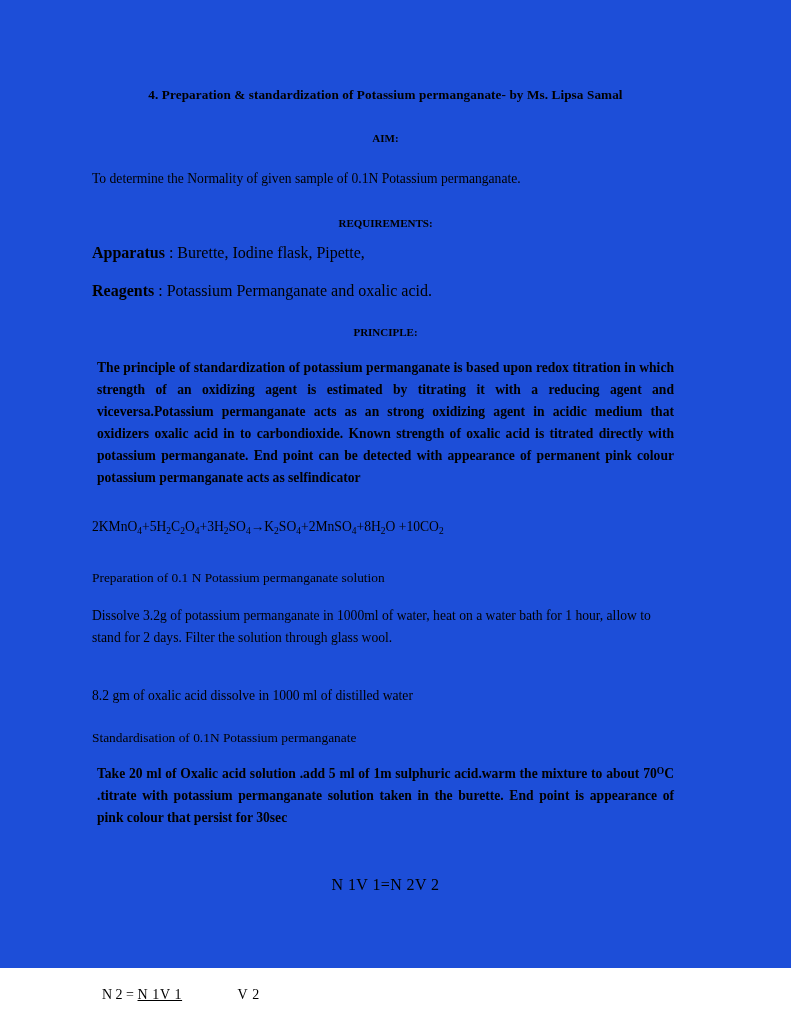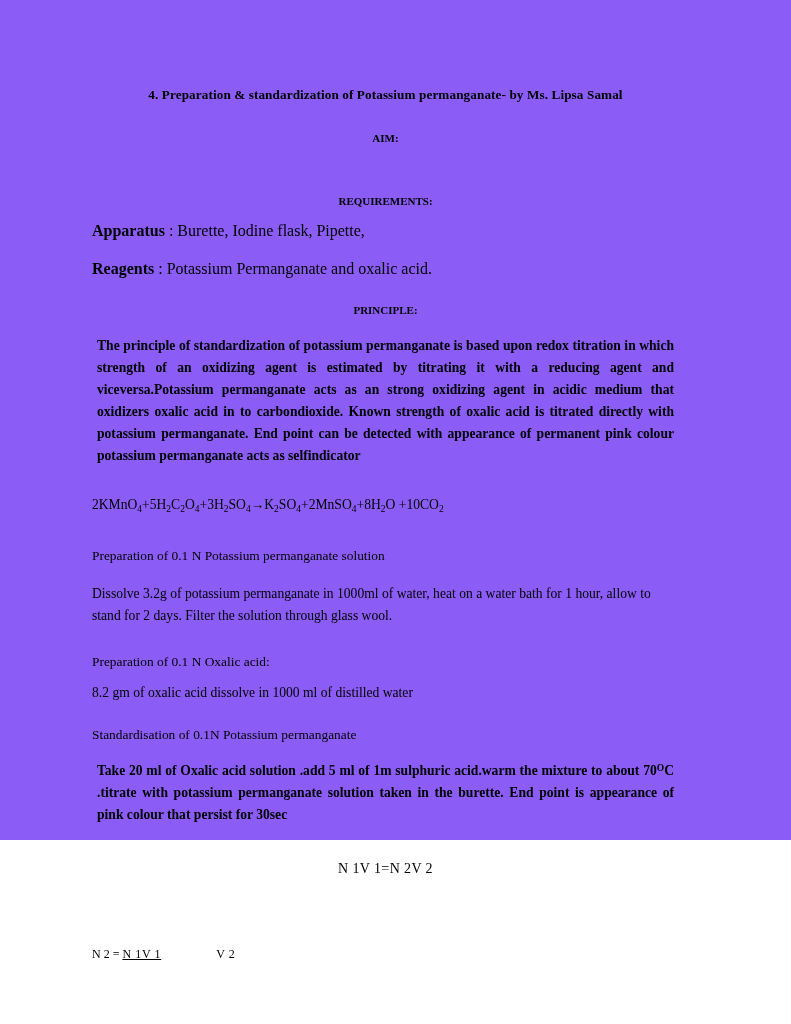--- a/index.html
+++ b/index.html
@@ -9,22 +9,22 @@
   }
   body {
     width: 791px;
     height: 1024px;
     font-family: "Liberation Serif", serif;
     color: #000000;
   }
   .page {
     position: relative;
     width: 791px;
-    height: 840px;
-    background: #8b5cf6;
+    height: 968px;
+    background: #1d4ed8;
     box-sizing: border-box;
     padding: 86px 112px 40px 92px;
   }
   .doc-title {
     font-size: 13.2px;
     font-weight: bold;
     text-align: center;
     letter-spacing: 0.1px;
     margin: 0 0 28px 0;
     line-height: 1.3;
@@ -75,29 +75,29 @@
   .equation {
     font-size: 13.6px;
     line-height: 1.6;
     margin: 0;
   }
   .equation sub {
     font-size: 9.5px;
     vertical-align: -0.28em;
   }
   .formula-center {
-    font-size: 14px;
+    font-size: 16px;
     text-align: center;
-    margin: 0;
+    margin: 12px;
     letter-spacing: 0.4px;
   }
   .nv-block {
-    font-size: 12px;
+    font-size: 14px;
     line-height: 1.9;
-    margin: 0;
+    margin: 10px;
   }
   .nv-frac-top {
     text-decoration: underline;
     letter-spacing: 0.6px;
   }
   .nv-frac-bottom {
     display: inline-block;
     margin-left: 52px;
     letter-spacing: 0.6px;
   }
@@ -108,20 +108,21 @@
 </style>
 </head>
 <body>
 
 <div class="page">
 
   <div class="doc-title">4. Preparation &amp; standardization of Potassium permanganate- by Ms. Lipsa Samal</div>
 
   <div class="heading">AIM:</div>
   <div class="gap-22"></div>
+  <div class="para-left">To determine the Normality of given sample of 0.1N Potassium permanganate.</div>
   <div class="gap-26"></div>
 
   <div class="heading">REQUIREMENTS:</div>
   <div class="gap-10"></div>
   <div class="label-run">
     <b>Apparatus</b><span> : Burette, Iodine flask, Pipette,</span>
   </div>
   <div class="gap-14"></div>
   <div class="label-run">
     <b>Reagents</b><span> : Potassium Permanganate and oxalic acid.</span>
@@ -136,21 +137,20 @@
     <span>2KMnO</span><sub>4</sub><span>+5H</span><sub>2</sub><span>C</span><sub>2</sub><span>O</span><sub>4</sub><span>+3H</span><sub>2</sub><span>SO</span><sub>4</sub><span>→</span><span>K</span><sub>2</sub><span>SO</span><sub>4</sub><span>+2MnSO</span><sub>4</sub><span>+8H</span><sub>2</sub><span>O +10CO</span><sub>2</sub>
   </div>
   <div class="gap-22"></div>
 
   <div class="gap-8"></div>
   <div class="sub-heading">Preparation of 0.1 N Potassium permanganate solution</div>
   <div class="gap-18"></div>
   <div class="para-left">Dissolve 3.2g of potassium permanganate in 1000ml of water, heat on a water bath for 1 hour, allow to stand for 2 days. Filter the solution through glass wool.</div>
   <div class="gap-26"></div>
 
-  <div class="sub-heading">Preparation of 0.1 N Oxalic acid:</div>
   <div class="gap-10"></div>
   <div class="para-left">8.2 gm of oxalic acid dissolve in 1000 ml of distilled water</div>
   <div class="gap-22"></div>
 
   <div class="sub-heading">Standardisation of 0.1N Potassium permanganate</div>
   <div class="gap-10"></div>
   <div class="para">
     <span>Take 20 ml of Oxalic acid solution .add 5 ml of 1m sulphuric acid.warm the mixture to about</span>
     <span>70</span><sup class="deg">O</sup><span>C</span><span> .titrate with potassium permanganate solution taken in the burette. End point is appearance of pink colour that persist for 30sec</span>
   </div>

